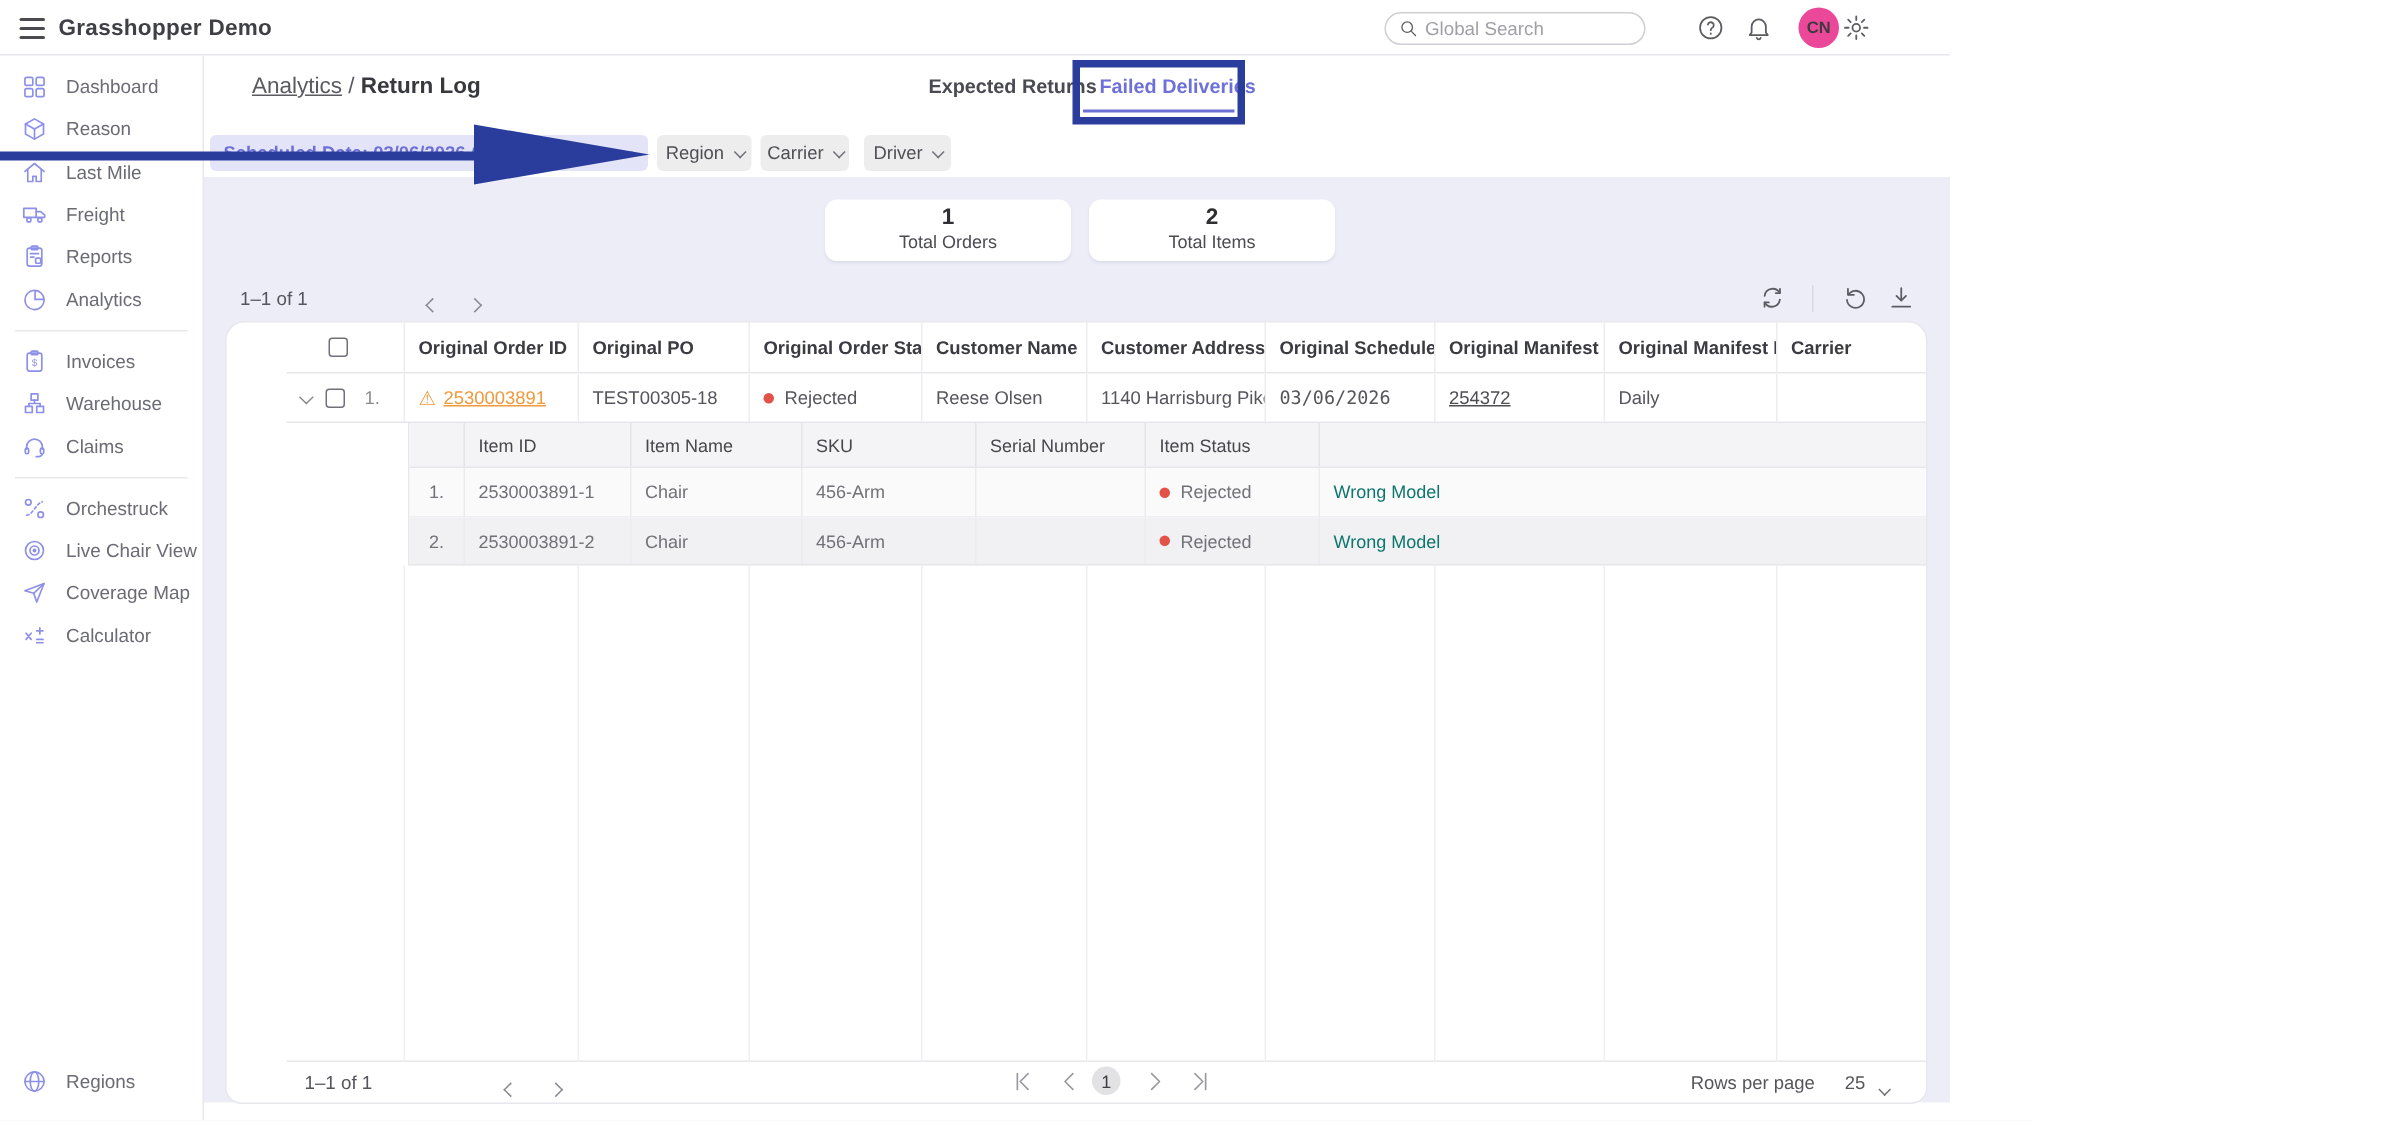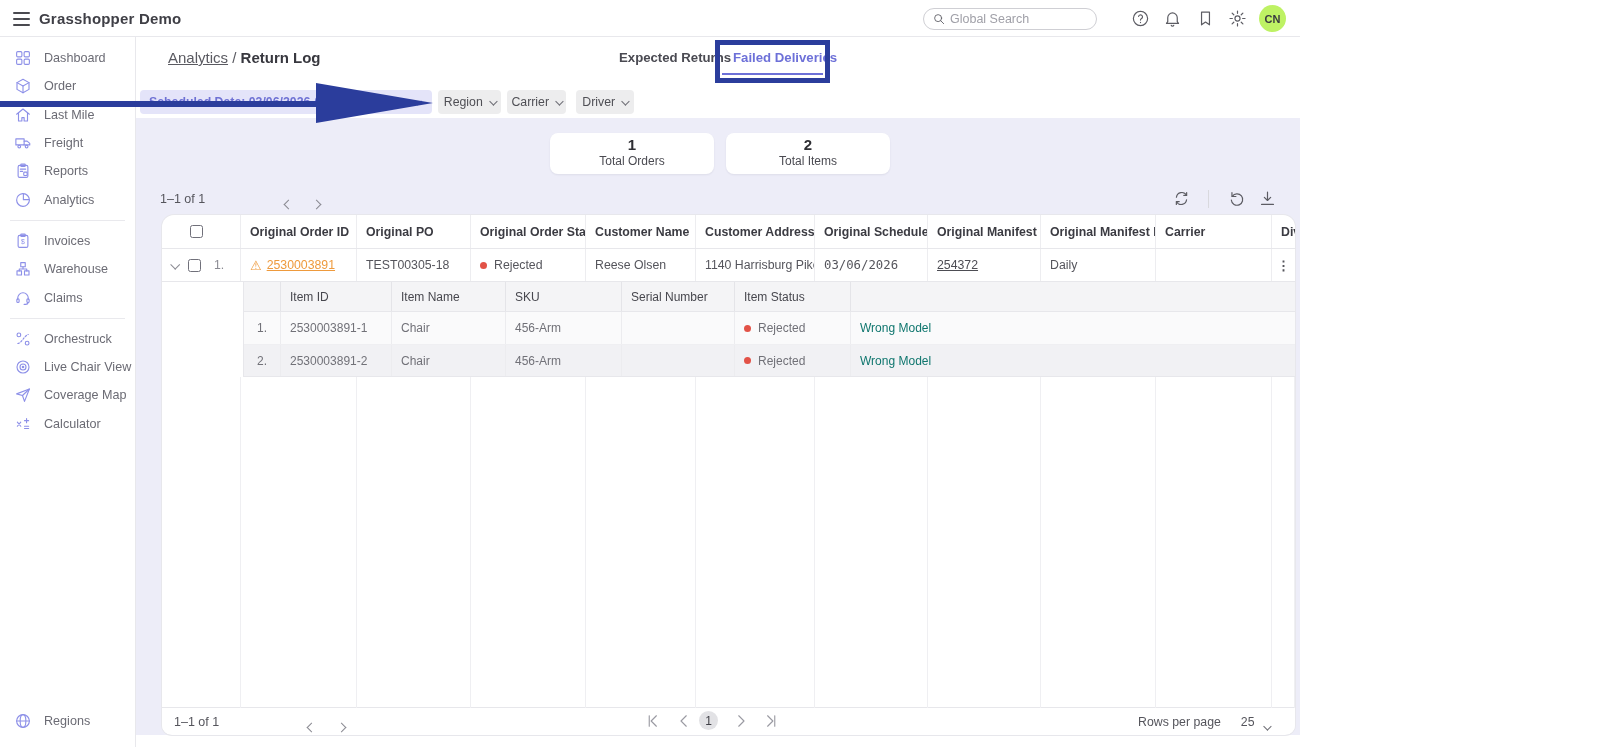--- a/index.html
+++ b/index.html
@@ -10,21 +10,21 @@
   .topbar { position:absolute; left:0; top:0; width:1300px; height:37px; background:#fff; border-bottom:1px solid #e8e8ec; z-index:5; }
   .burger { position:absolute; left:12px; top:9px; width:20px; height:19px; cursor:pointer; }
   .burger span { position:absolute; left:1px; width:17px; height:2px; background:#4a4a50; border-radius:1px; }
   .burger span:nth-child(1){top:3px}.burger span:nth-child(2){top:9px}.burger span:nth-child(3){top:15px}
   .app-title { position:absolute; left:39px; top:10px; font-size:15px; font-weight:700; color:#3f3f46; letter-spacing:.2px; }
   .search { position:absolute; left:923px; top:8px; width:174px; height:22px; border:1px solid #cfcfd4; border-radius:12px; display:flex; align-items:center; padding:0 8px; gap:4px; }
   .search input { border:none; outline:none; font-size:12.5px; color:#3f3f46; width:120px; font-family:"Liberation Sans",sans-serif; background:transparent; }
   .search input::placeholder { color:#a0a0a8; }
   .hicon { position:absolute; top:9px; width:19px; height:19px; color:#5c5c63; cursor:pointer; }
   .hicon svg { width:19px; height:19px; }
-  .avatar { position:absolute; left:1259px; top:5px; width:27px; height:27px; border-radius:50%; background:#bef264; color:#3a3a40; font-size:11px; font-weight:700; display:flex; align-items:center; justify-content:center; cursor:pointer; }
+  .avatar { position:absolute; left:1199px; top:5px; width:27px; height:27px; border-radius:50%; background:#ec4899; color:#3a3a40; font-size:11px; font-weight:700; display:flex; align-items:center; justify-content:center; cursor:pointer; }
 
   
   .sidebar { position:absolute; left:0; top:37px; width:136px; height:710px; background:#fff; border-right:1px solid #e8e8ec; z-index:4; }
   .nav { padding-top:7px; }
   .nav-item { height:28.3px; display:flex; align-items:center; padding-left:14px; gap:12px; cursor:pointer; }
   .nav-item svg { width:18px; height:18px; flex:none; }
   .nav-item .lbl { font-size:12.6px; color:#6b6b74; white-space:nowrap; }
   .nav-div { height:1px; background:#e9e9ed; margin:6px 10px; }
   .nav-bottom { position:absolute; left:0; bottom:12px; width:136px; }
   svg.pic { fill:none; stroke:#8d90e8; stroke-width:1.5; stroke-linecap:round; stroke-linejoin:round; }
@@ -60,21 +60,21 @@
   .card .val { font-size:15px; font-weight:700; color:#2e2e33; line-height:18px; }
   .card .cap { font-size:12px; color:#4b4b52; line-height:15px; }
 
   .tb-range { position:absolute; left:160px; top:192px; font-size:12.5px; color:#55555c; z-index:2; }
   .tb-nav { position:absolute; top:194px; z-index:2; cursor:pointer; }
   .chev.dim { border-color:#8a8a92; width:7px; height:7px; border-width:1.6px; }
   .tb-icon { position:absolute; top:189px; width:19px; height:19px; z-index:2; cursor:pointer; }
   .tb-sep { position:absolute; left:1208px; top:190px; width:1px; height:18px; background:#d9d9de; z-index:2; }
 
   
-  .table { position:absolute; left:162px; top:215px; width:1133px; height:520px; background:#fff; border-radius:12px 12px 10px 10px; z-index:2; overflow:hidden; box-shadow:0 0 0 1px #e7e7ec; }
+  .table { position:absolute; left:151px; top:215px; width:1133px; height:520px; background:#fff; border-radius:12px 12px 10px 10px; z-index:2; overflow:hidden; box-shadow:0 0 0 1px #e7e7ec;padding-left:40px; }
   .grid { display:grid; grid-template-columns:79px 116px 114px 115px 110px 119px 113px 113px 115px 116px 1fr; }
   .th { height:34px; border-bottom:1px solid #e7e7eb; }
   .th .cell { font-size:12.3px; font-weight:700; color:#3b3b42; }
   .cell { display:flex; align-items:center; padding-left:9px; border-right:1px solid #ededf0; overflow:hidden; white-space:nowrap; }
   .cell:last-child { border-right:none; }
   .tr { height:33px; border-bottom:1px solid #e7e7eb; }
   .tr .cell { font-size:12.3px; color:#55555c; }
   .cb { width:13px; height:13px; border:1.5px solid #70707a; border-radius:2.5px; background:#fff; cursor:pointer; flex:none; }
   .expand { cursor:pointer; margin-right:10px; }
   .rownum { color:#8a8a92; }
@@ -165,21 +165,21 @@
             <rect x="13.5" y="13.5" width="7" height="7" rx="1.5"></rect>
           </svg>
         <span class="lbl">Dashboard</span>
       </div>
       <div class="nav-item">
         <svg class="pic" viewBox="0 0 24 24">
             <path d="M12 3l8 4.5v9L12 21l-8-4.5v-9z"></path>
             <path d="M4 7.5l8 4.5 8-4.5"></path>
             <path d="M12 12v9"></path>
           </svg>
-        <span class="lbl">Order</span>
+        <span class="lbl">Reason</span>
       </div>
       <div class="nav-item">
         <svg class="pic" viewBox="0 0 24 24">
             <path d="M3.5 11L12 4l8.5 7"></path>
             <path d="M6 9.5V20h4.5v-4.5h3V20H18V9.5"></path>
           </svg>
         <span class="lbl">Last Mile</span>
       </div>
       <div class="nav-item">
         <svg class="pic" viewBox="0 0 24 24">

